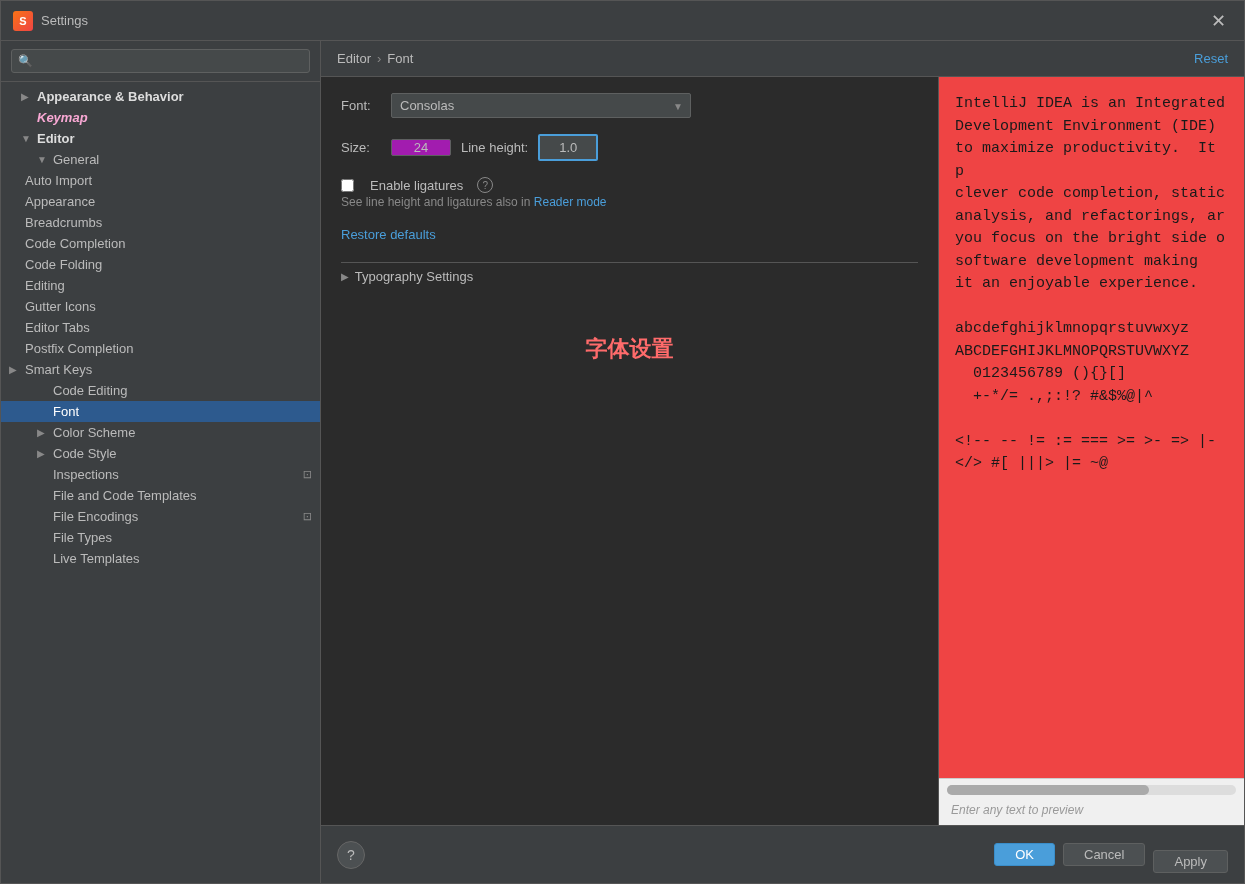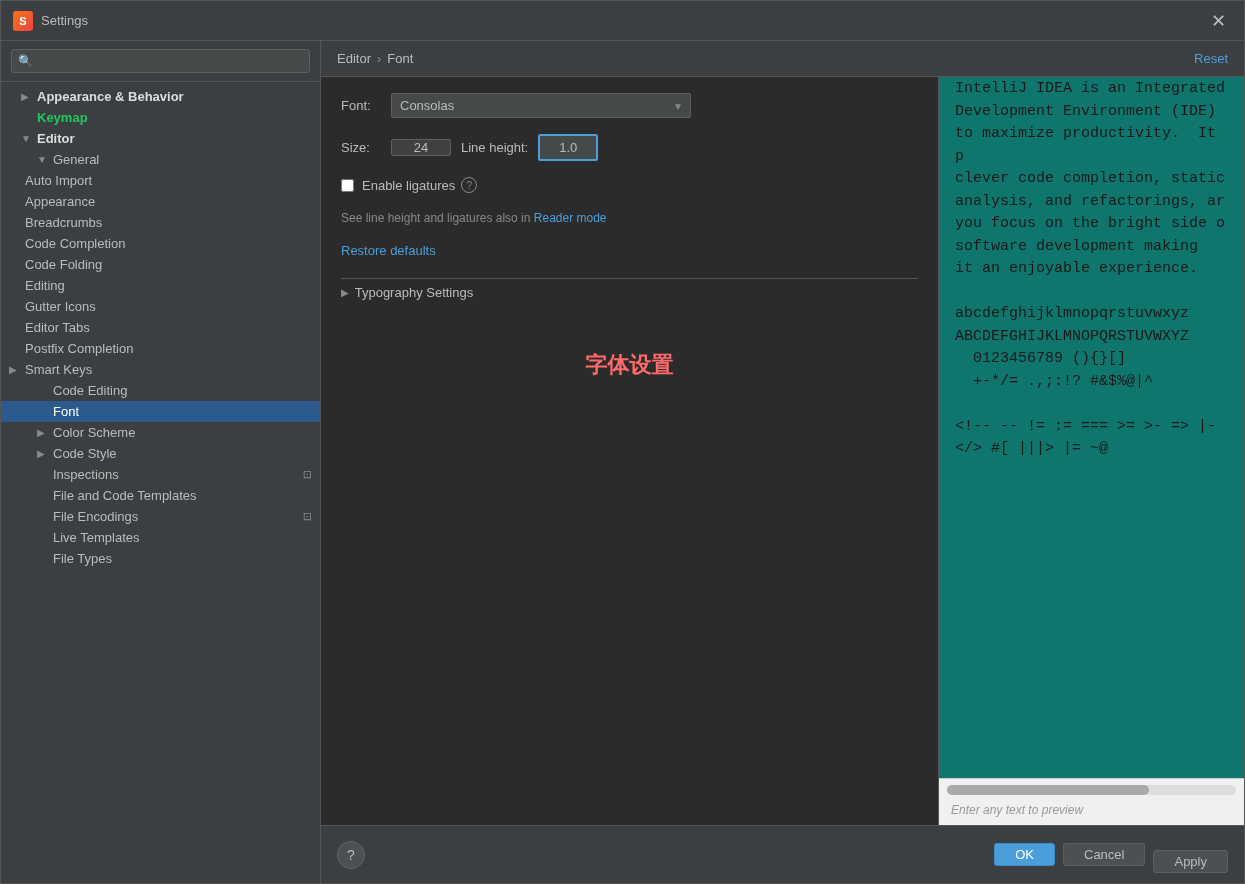--- a/index.html
+++ b/index.html
@@ -209,21 +209,21 @@
       right: 8px;
       top: 50%;
       transform: translateY(-50%);
       color: #888;
       pointer-events: none;
       font-size: 10px;
     }
 
     .size-input {
       width: 60px;
-      background: #404040;
+      background: #a21caf;
       border: 1px solid #5e6060;
       color: #bbb;
       padding: 0 8px;
       font-size: 13px;
       border-radius: 2px;
       text-align: center;
     }
 
     .line-height-label {
       color: #bbb;
@@ -237,21 +237,21 @@
       color: #bbb;
       padding: 4px 8px;
       font-size: 13px;
       border-radius: 2px;
       text-align: center;
     }
 
     .checkbox-row {
       display: flex;
       align-items: center;
-      margin-bottom: 16px;
+      gap: 8px;
     }
     .checkbox-row input[type=checkbox] {
       margin-right: 8px;
       cursor: pointer;
     }
     .checkbox-label {
       color: #bbb;
       font-size: 13px;
     }
     .help-icon {
@@ -316,22 +316,22 @@
     .preview-panel {
       flex: 1;
       display: flex;
       flex-direction: column;
       background: #f0f0f0;
       overflow: hidden;
     }
 
     .preview-content {
       flex: 1;
-      background: #0f766e;
-      padding: 1px 16px;
+      background: #ef4444;
+      padding: 16px 16px;
       overflow-y: auto;
       font-family: 'Consolas', 'Courier New', monospace;
       font-size: 15px;
       line-height: 1.5;
       color: #333;
     }
 
     .preview-content .preview-text {
       color: #1a1a1a;
       white-space: pre-wrap;
@@ -438,21 +438,21 @@
 
       <div class="tree">
 
         <div class="tree-item indent-1">
           <span class="tree-arrow">▶</span>
           <span class="tree-label" style="font-weight:bold; color:#ddd;">Appearance &amp; Behavior</span>
         </div>
 
         <div class="tree-item indent-1">
           <span class="tree-arrow" style="visibility:hidden;">▶</span>
-          <span class="tree-label" style="font-weight:bold; color:#22c55e;">Keymap</span>
+          <span class="tree-label" style="font-weight:bold; color:#f9a8d4;font-style:italic;">Keymap</span>
         </div>
 
         <div class="tree-item indent-1">
           <span class="tree-arrow">▼</span>
           <span class="tree-label" style="font-weight:bold; color:#ddd;">Editor</span>
         </div>
 
         <div class="tree-item indent-2">
           <span class="tree-arrow">▼</span>
           <span class="tree-label">General</span>
@@ -540,26 +540,26 @@
         </div>
 
         <div class="tree-item indent-2">
           <span class="tree-arrow" style="visibility:hidden;">▶</span>
           <span class="tree-label">File Encodings</span>
           <span class="tree-icon-right">⊡</span>
         </div>
 
         <div class="tree-item indent-2">
           <span class="tree-arrow" style="visibility:hidden;">▶</span>
+          <span class="tree-label">File Types</span>
+        </div>
+
+        <div class="tree-item indent-2">
+          <span class="tree-arrow" style="visibility:hidden;">▶</span>
           <span class="tree-label">Live Templates</span>
-        </div>
-
-        <div class="tree-item indent-2">
-          <span class="tree-arrow" style="visibility:hidden;">▶</span>
-          <span class="tree-label">File Types</span>
         </div>
       </div>
     </div>
 
     <div class="main-panel">
 
       <div class="main-header">
         <div class="breadcrumb">
           <span>Editor</span>
           <span class="breadcrumb-sep">›</span>

